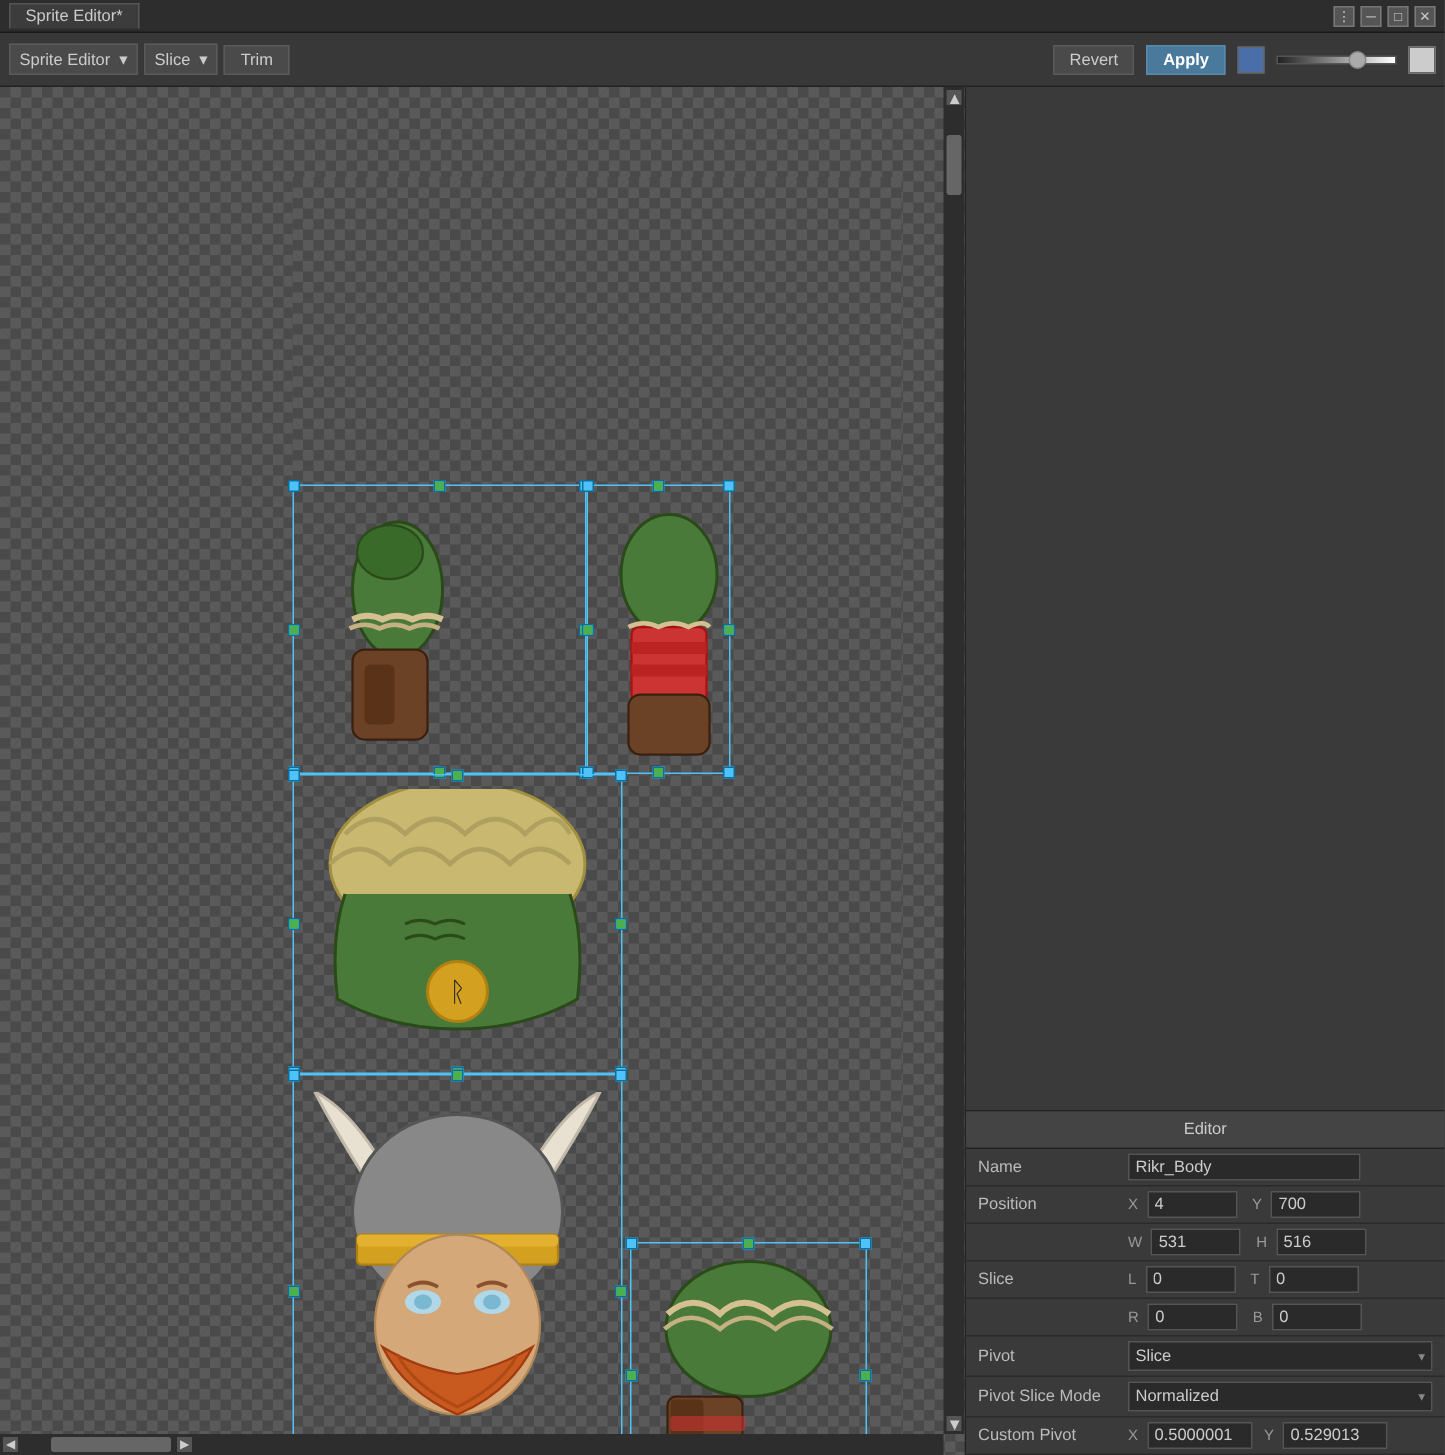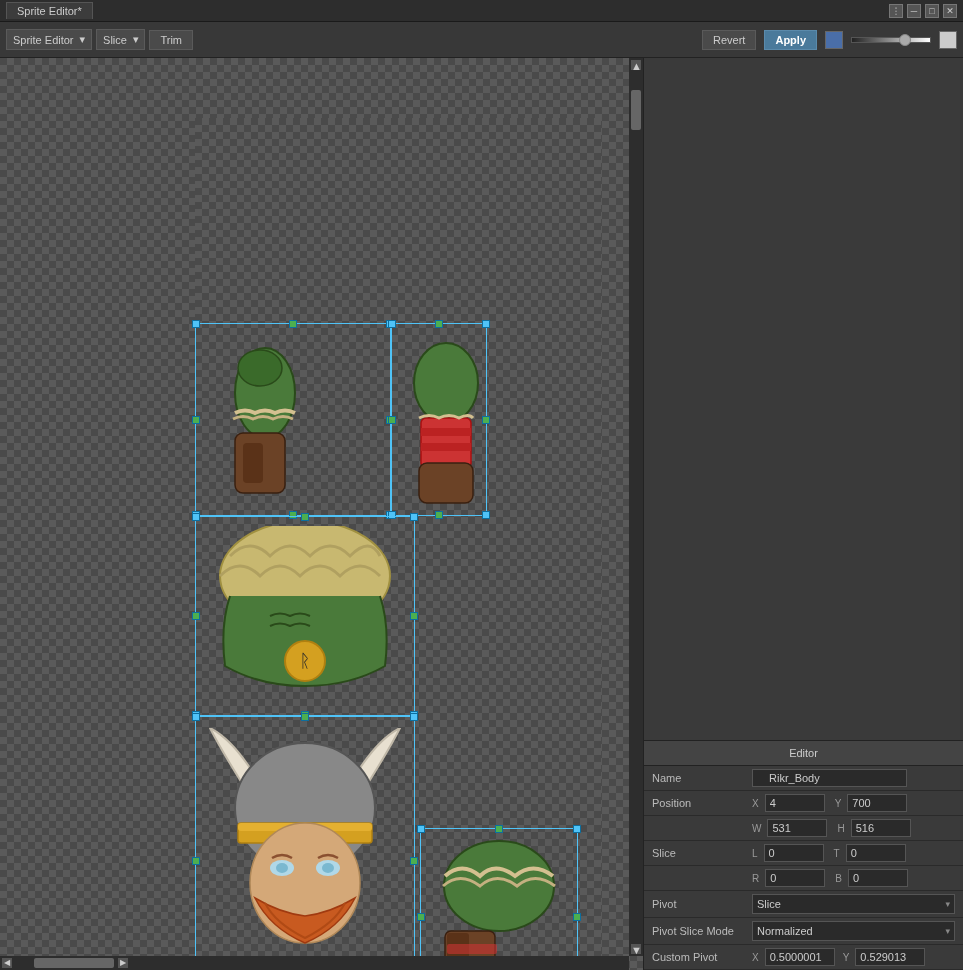--- a/index.html
+++ b/index.html
@@ -228,21 +228,21 @@
       font-size: 11px;
       padding: 1px 4px;
       width: 60px;
       height: 18px;
     }
     .field-input-wide {
       background: #2a2a2a;
       border: 1px solid #555;
       color: #ccc;
       font-size: 11px;
-      padding: 1px 16px;
+      padding: 1px 4px;
       width: 130px;
       height: 18px;
     }
     .dropdown-field {
       background: #2a2a2a;
       border: 1px solid #555;
       color: #ccc;
       font-size: 11px;
       padding: 1px 4px;
       height: 20px;

